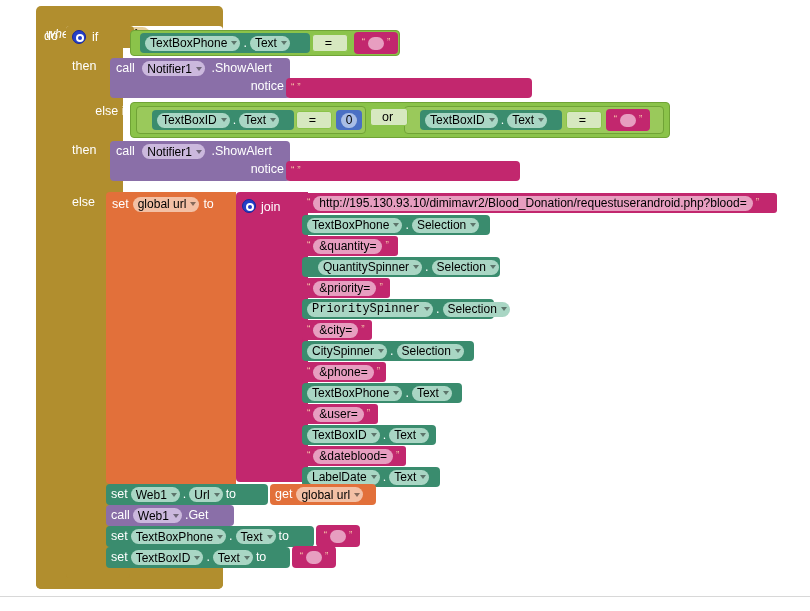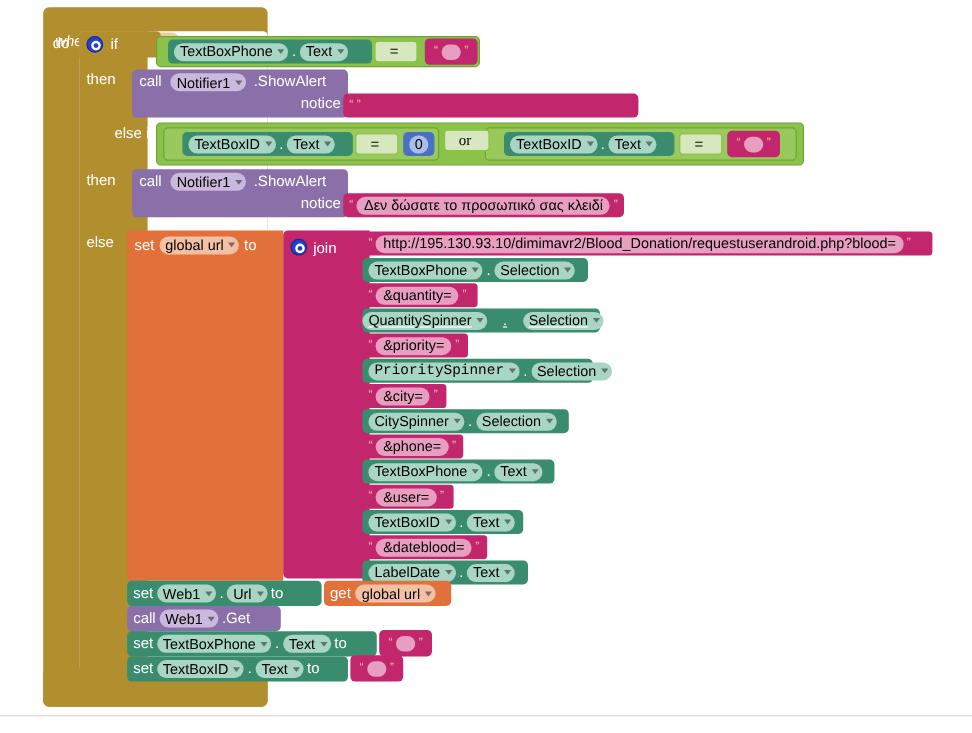--- a/index.html
+++ b/index.html
@@ -212,21 +212,21 @@
       <i class="caret"></i>
     </div>
   </div>
   <div class="blk c-math" style="left:336px; top:110px; width:26px; height:20px; border-radius:4px;">
     <div class="row" style="padding:0; justify-content:center;">
       <span class="fld" style="background:#a9bde6; padding:0 5px;">0</span>
     </div>
   </div>
 
   <div class="blk c-logic2" style="left:370px; top:108px; width:38px; height:18px; border-radius:3px;">
-    <div class="row" style="padding:0 4px; gap:3px; justify-content:center;font-family:Liberation Serif, serif;">
+    <div class="row" style="padding:0 4px; gap:3px; justify-content:center;">
       <span class="lbl-dark">or</span>
       <i class="caret"></i>
     </div>
   </div>
 
   <div class="blk c-getset" style="left:420px; top:110px; width:142px; height:20px; border-radius:4px;">
     <div class="row" style="padding:0 5px; gap:3px;">
       <span class="fld" style="background:#a9d6c4;">
         <span>TextBoxID</span>
         <i class="caret"></i>
@@ -265,21 +265,20 @@
       </span>
       <span class="lbl" style="margin-left:3px;">.ShowAlert</span>
     </div>
     <div style="position:absolute; right:6px; top:22px;">
       <span class="lbl">notice</span>
     </div>
   </div>
   <div class="blk c-txt" style="left:286px; top:161px; width:234px; height:20px; border-radius:4px;">
     <div class="row" style="padding:0 5px; gap:3px;">
       <span class="quote">“</span>
-      <span class="strpill">Δεν δώσατε το προσωπικό σας κλειδί</span>
       <span class="quote">”</span>
     </div>
   </div>
 
   <div class="blk" style="left:72px; top:196px; width:48px; height:18px; background:transparent;">
     <span class="lbl">else</span>
   </div>
 
   <div class="blk c-var" style="left:106px; top:192px; width:130px; height:292px; border-radius:4px 0 0 4px;"></div>
   <div class="blk" style="left:110px; top:194px; width:126px; height:20px; background:transparent;">
@@ -325,21 +324,21 @@
 
   <div class="blk c-txt" style="left:302px; top:236px; width:96px; height:20px; border-radius:3px;">
     <div class="row" style="padding:0 5px; gap:3px;">
       <span class="quote">“</span>
       <span class="strpill">&amp;quantity=</span>
       <span class="quote">”</span>
     </div>
   </div>
 
   <div class="blk c-getset" style="left:302px; top:257px; width:198px; height:20px; border-radius:4px;">
-    <div class="row" style="padding:0 0; gap:13px;text-decoration:underline;">
+    <div class="row" style="padding:0 16px; gap:3px;">
       <span class="fld" style="background:#a9d6c4;">
         <span>QuantitySpinner</span>
         <i class="caret"></i>
       </span>
       <span class="lbl">.</span>
       <span class="fld" style="background:#a9d6c4;">
         <span>Selection</span>
         <i class="caret"></i>
       </span>
     </div>

